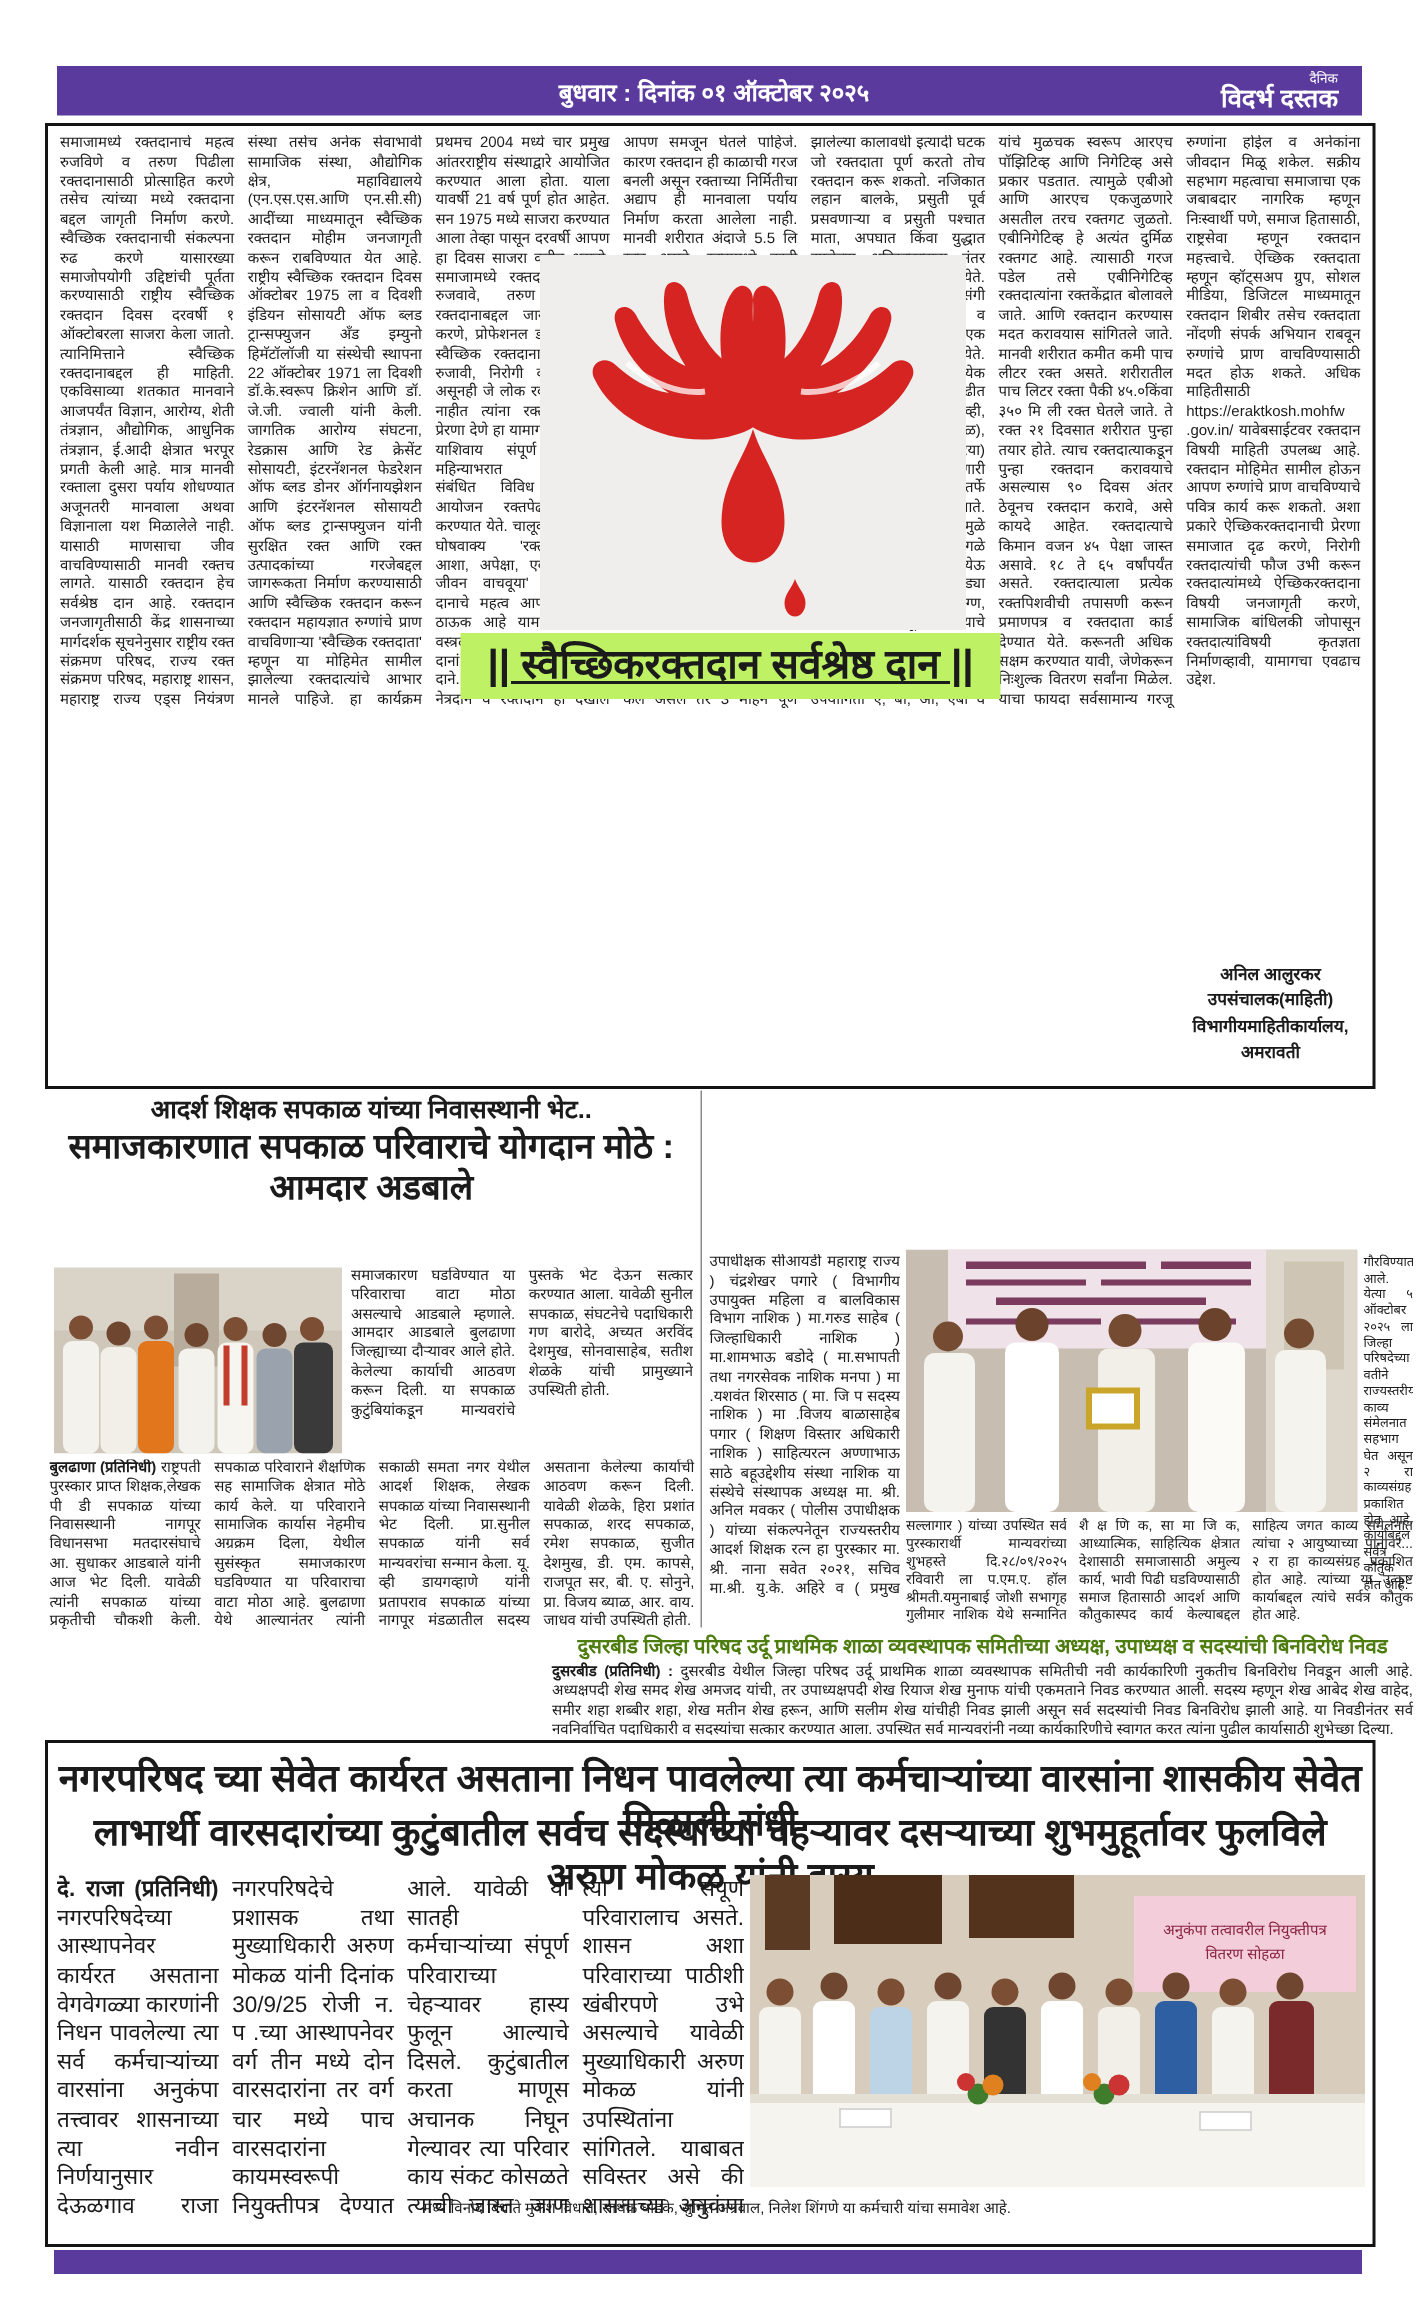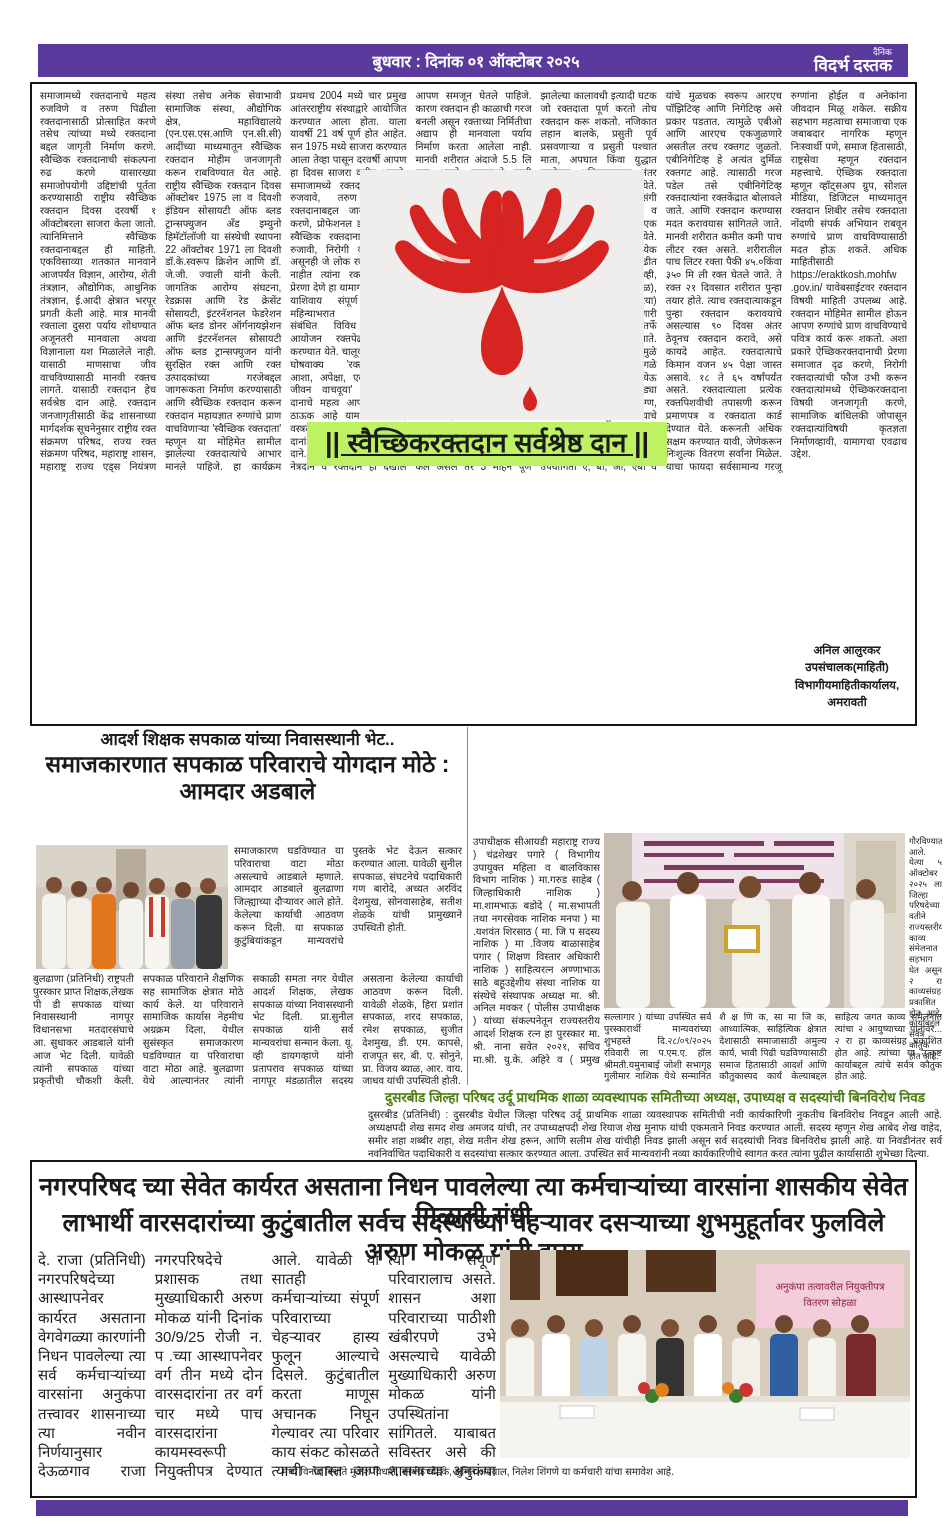--- a/index.html
+++ b/index.html
@@ -18,21 +18,21 @@
   .c4{column-count:4;}
   .c2{column-count:2;}
   .c1{column-count:1;}
   .tiny{font-size:8.6px;line-height:1.25;}
   .kicker{font-size:17px;font-weight:bold;text-align:center;}
   .headline{font-weight:bold;text-align:center;line-height:1.16;}
   .h23{font-size:23px;}
   .h25{font-size:25px;}
   .h27{font-size:27px;}
   .red-head{color:#4d7c0f;font-size:13.5px;font-weight:bold;text-align:center;}
-  .dateline{font-weight:normal;}
+  .dateline{font-weight:bold;}
   .byline-block{font-size:11.5px;font-weight:bold;text-align:center;line-height:1.5;background:#fff;}
   .caption{font-size:10px;text-align:left;}
   .vrule{width:1px;background:#8a8a8a;}
   .photo{display:block;}
   svg text{font-family:"Liberation Sans","DejaVu Sans",sans-serif;}
 </style>
 </head>
 <body>
 
 <div class="page">

